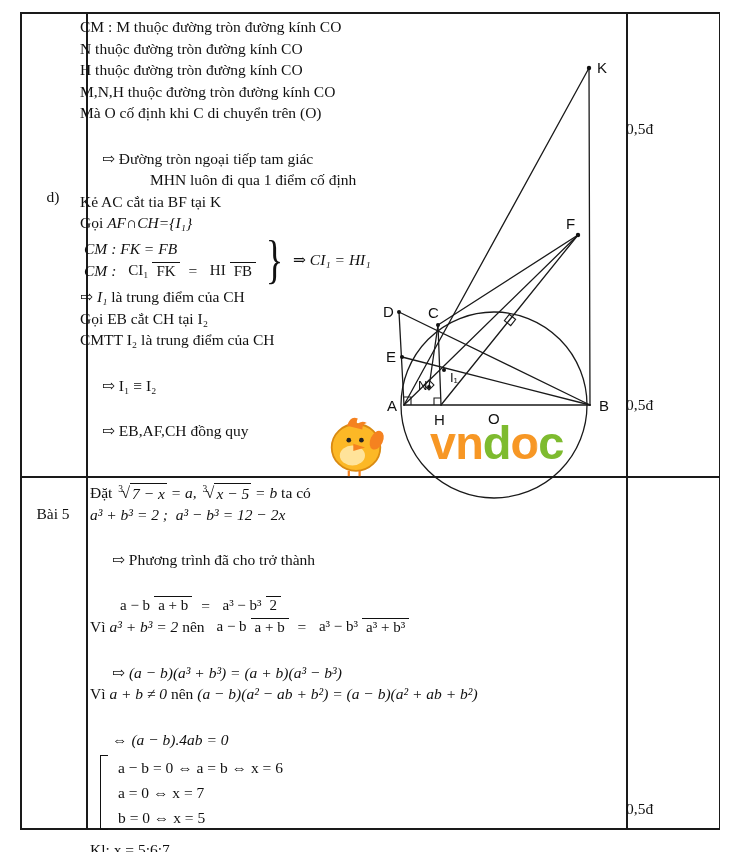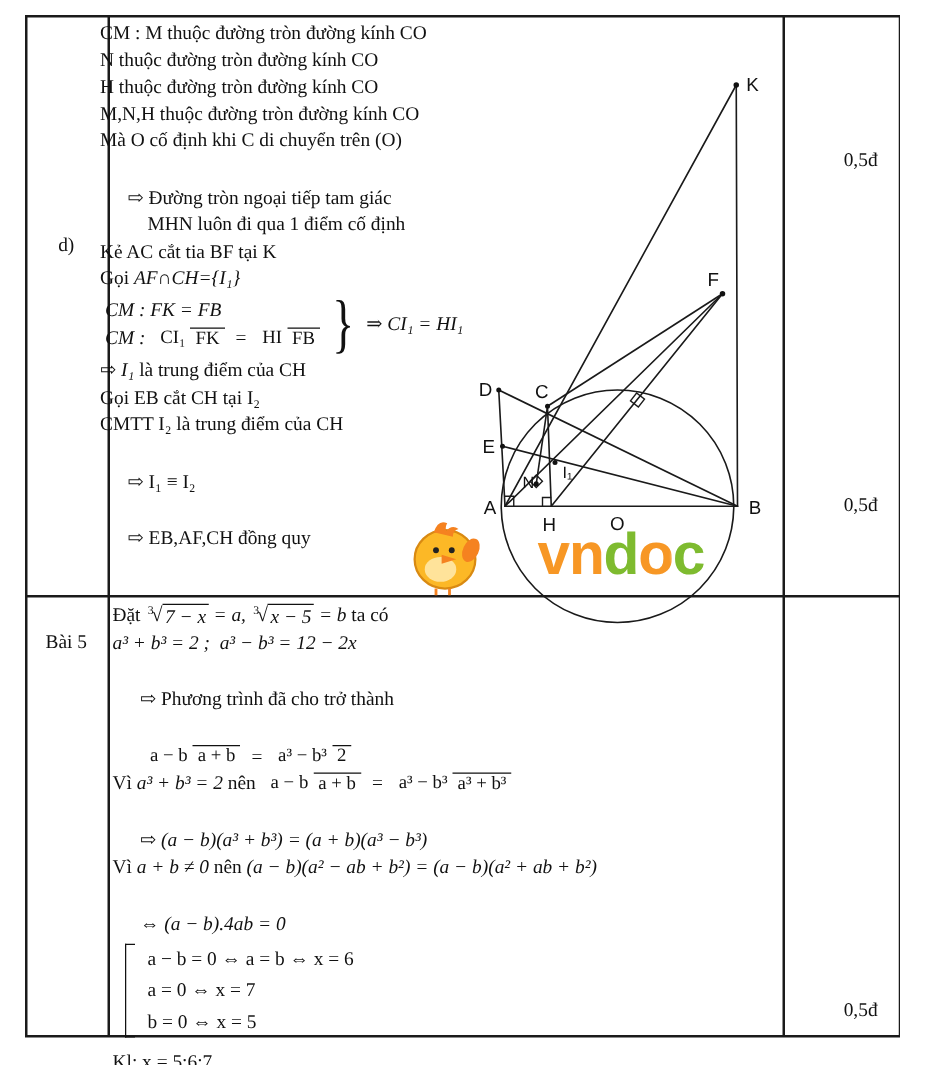--- a/index.html
+++ b/index.html
@@ -4,39 +4,39 @@
 <style>
   *{box-sizing:border-box;}
   html,body{margin:0;padding:0;}
   body{
     width:742px;height:852px;position:relative;background:#ffffff;
     font-family:"Liberation Serif","DejaVu Serif",serif;color:#111;overflow:hidden;
   }
   .tl{position:absolute;background:#1a1a1a;}
   .mline{display:flex;align-items:center;white-space:pre;min-height:21.5px;font-size:15.5px;line-height:1.25;}
   .ind1{margin-left:22px;margin-top:24px;}
-  .ind2{margin-left:38px;}
+  .ind2{margin-left:70px;}
   .it{font-style:italic;}
   .frac{display:inline-flex;flex-direction:row;align-items:center;margin:1px 4px;font-size:15px;line-height:1.15;}
   .fnum{padding:0 4px;}
   .fden{border-top:1px solid #111;padding:0 4px;}
   .root{display:inline-flex;align-items:flex-end;font-style:italic;white-space:pre;}
   .ridx{font-size:9.5px;font-style:normal;transform:translate(2px,-7px);width:5px;}
   .rsign{font-style:normal;font-size:16px;}
   .rbody{border-top:1.1px solid #111;padding:0 2px;}
   #d-block{position:absolute;left:80px;top:16px;width:300px;z-index:4;}
   #b5-block{position:absolute;left:90px;top:482px;width:532px;z-index:4;}
   .brace-group{display:flex;align-items:center;margin:3px 0 3px 4px;}
   .big-brace{font-size:52px;line-height:.9;margin:0 6px 0 2px;transform:scaleX(.7);}
   .cases{display:flex;align-items:stretch;margin:5px 0 2px 10px;}
   .cases-bracket{width:8px;border-left:1.5px solid #111;border-top:1.5px solid #111;border-bottom:1.5px solid #111;margin-right:10px;}
   #cases-lines .mline{min-height:25px;}
   .kl{margin-top:9px;}
   .row-label{position:absolute;left:20px;width:66px;text-align:center;font-size:15.5px;z-index:4;}
-  .score{position:absolute;left:626px;width:89px;text-align:center;font-size:15.5px;z-index:4;margin-left:18px;}
+  .score{position:absolute;left:626px;width:89px;font-size:15.5px;z-index:4;}
   #figure-svg{position:absolute;left:0;top:0;z-index:3;pointer-events:none;}
   #watermark{position:absolute;left:318px;top:406px;display:flex;align-items:center;z-index:6;}
   #wm-text{
     font-family:"Liberation Sans","DejaVu Sans",sans-serif;font-weight:bold;font-size:47px;
     letter-spacing:-1px;line-height:1;opacity:.97;
     text-shadow:0 0 4px #fff,0 0 4px #fff,2px 2px 3px #fff,-2px -2px 3px #fff;
     margin-left:36px;
   }
 </style>
 </head>

